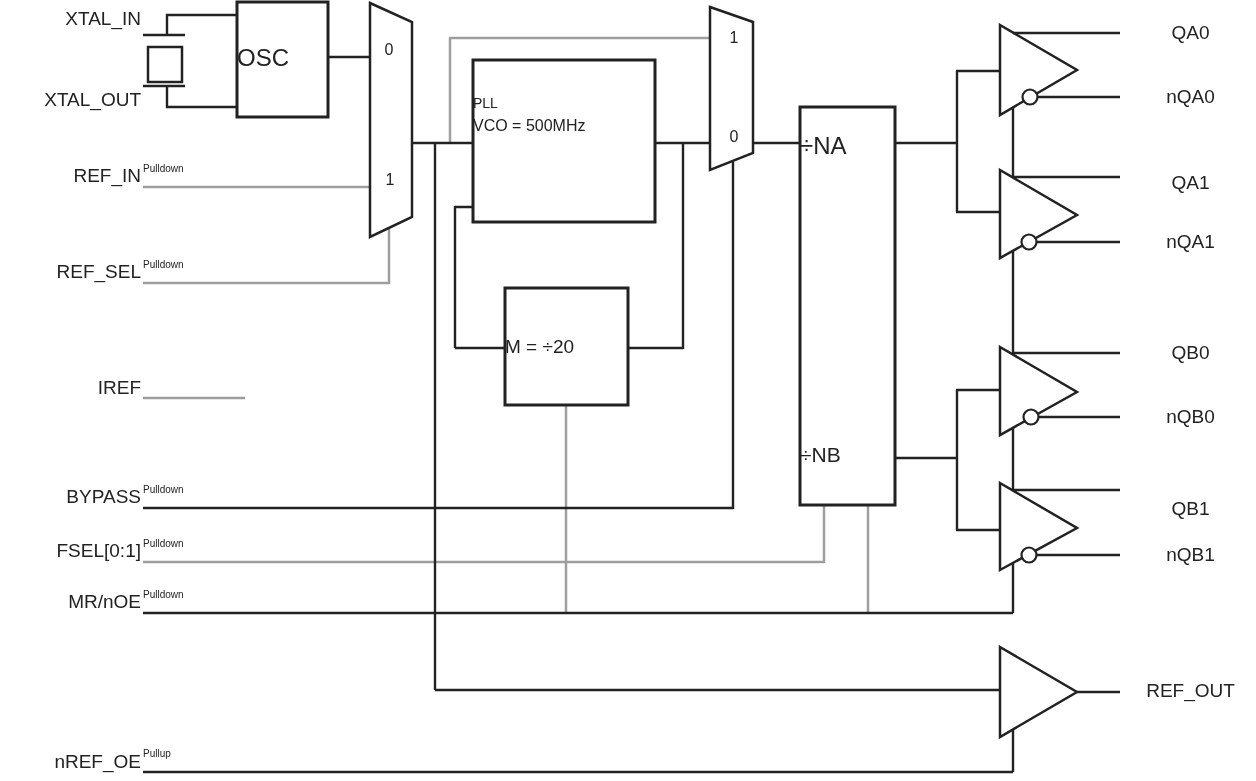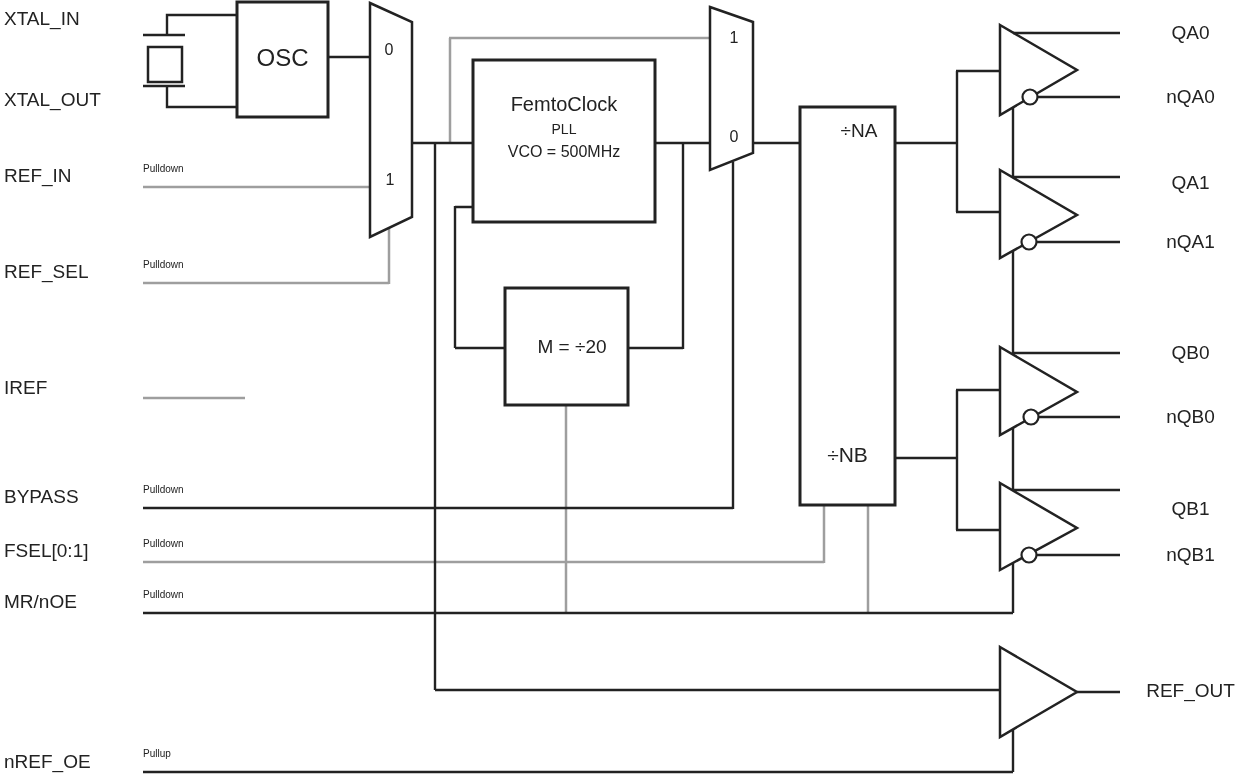--- a/index.html
+++ b/index.html
@@ -10,29 +10,29 @@
     font-family:"Liberation Sans", sans-serif;
     color:#222222;
     overflow:hidden;
   }
   #wires-svg{position:absolute;left:0;top:0;}
   .lbl{
     position:absolute;
     font-size:19px;line-height:22px;height:22px;
     white-space:nowrap;color:#222;
   }
-  .pin-left{left:4px;width:131px;}
+  .pin-left{left:10px;width:131px;text-align:right;}
   .pull{
     position:absolute;left:143px;
     font-size:10px;line-height:15px;height:15px;
     white-space:nowrap;color:#222;
   }
   .out-lbl{left:1128px;width:125px;text-align:center;}
   .block-lbl{
-    position:absolute;text-align:center;white-space:nowrap;color:#222;
+    position:absolute;text-align:left;white-space:nowrap;color:#222;
   }
   .mux-lbl{
     position:absolute;width:24px;height:20px;
     font-size:16px;line-height:20px;text-align:center;color:#222;
   }
   .pll-l1{font-size:20px;line-height:26px;}
   .pll-l2{font-size:14px;line-height:25px;}
   .pll-l3{font-size:16px;line-height:20px;}
 </style>
 </head>
@@ -118,26 +118,25 @@
   <div class="pull" style="top:482px">Pulldown</div>
   <div class="lbl pin-left" style="top:540px">FSEL[0:1]</div>
   <div class="pull" style="top:536px">Pulldown</div>
   <div class="lbl pin-left" style="top:591px">MR/nOE</div>
   <div class="pull" style="top:587px">Pulldown</div>
   <div class="lbl pin-left" style="top:751px">nREF_OE</div>
   <div class="pull" style="top:746px">Pullup</div>
 
   <div class="block-lbl" style="left:237px;top:44px;width:91px;font-size:24px;line-height:28px">OSC</div>
   <div class="block-lbl" style="left:473px;top:91px;width:182px">
-    <div class="pll-l1">FemtoClock</div>
     <div class="pll-l2">PLL</div>
     <div class="pll-l3">VCO = 500MHz</div>
   </div>
   <div class="block-lbl" style="left:505px;top:336px;width:134px;font-size:19px;line-height:22px">M = ÷20</div>
-  <div class="block-lbl" style="left:800px;top:120px;width:118px;font-size:19px;line-height:22px">÷NA</div>
+  <div class="block-lbl" style="left:800px;top:135px;width:118px;font-size:24px;line-height:22px">÷NA</div>
   <div class="block-lbl" style="left:800px;top:444px;width:95px;font-size:21px;line-height:22px">÷NB</div>
 
   <div class="mux-lbl" style="left:377px;top:40px">0</div>
   <div class="mux-lbl" style="left:378px;top:170px">1</div>
   <div class="mux-lbl" style="left:722px;top:28px">1</div>
   <div class="mux-lbl" style="left:722px;top:127px">0</div>
 
   <div class="lbl out-lbl" style="top:22px">QA0</div>
   <div class="lbl out-lbl" style="top:86px">nQA0</div>
   <div class="lbl out-lbl" style="top:172px">QA1</div>

